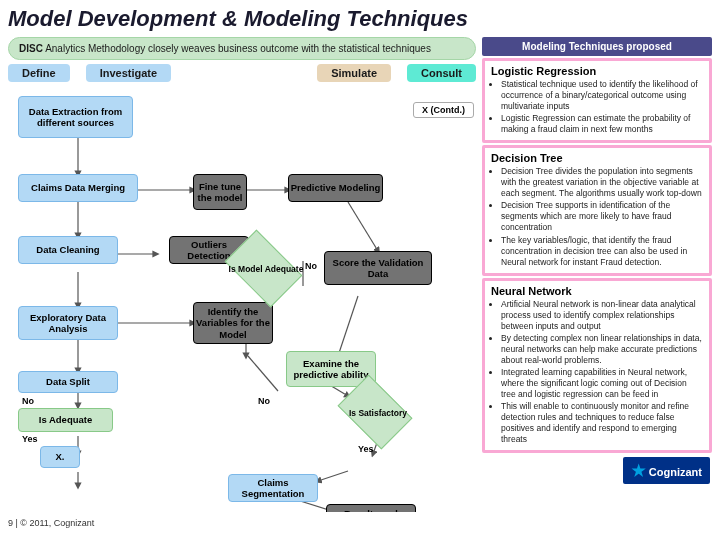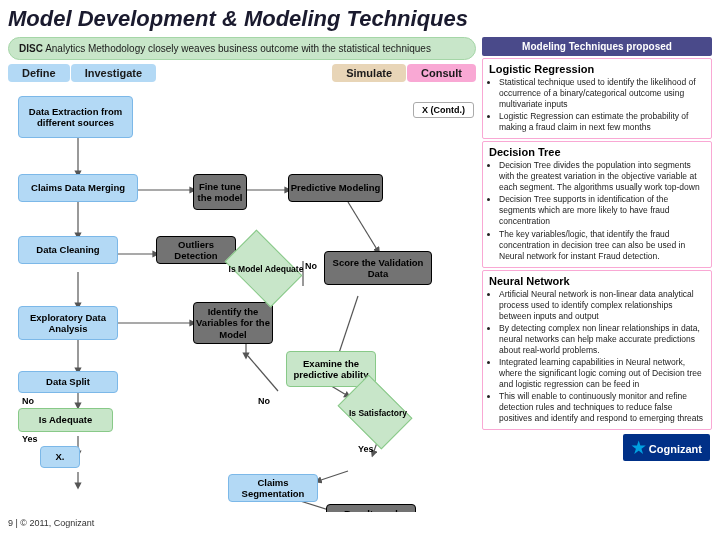--- a/index.html
+++ b/index.html
@@ -39,34 +39,34 @@
       border: 1px solid #a5d6a7;
       border-radius: 14px;
       padding: 4px 10px;
       font-size: 10px;
       color: #1a1a1a;
       line-height: 1.3;
     }
     .disc-banner strong { font-weight: bold; }
     .tab-row {
       display: flex;
-      gap: 1px;
+      gap: 16px;
       align-items: center;
     }
     .tab {
       padding: 3px 14px;
       border-radius: 4px;
       font-size: 11px;
       font-weight: bold;
       cursor: pointer;
     }
     .tab-define { background: #b3d9f5; color: #1a1a1a; }
     .tab-investigate { background: #b3d9f5; color: #1a1a1a; }
     .tab-simulate { background: #e8d5b7; color: #1a1a1a; }
-    .tab-consult { background: #f9a8d4; color: #1a1a1a; }
+    .tab-consult { background: #5eead4; color: #1a1a1a; }
 
     .flowchart-area {
       flex: 1;
       position: relative;
       overflow: hidden;
     }
 
     
     .fc-box {
       position: absolute;
@@ -103,21 +103,21 @@
     .right-header {
       background: #4a4a8a;
       color: #fff;
       padding: 4px 8px;
       font-size: 10px;
       font-weight: bold;
       text-align: center;
       border-radius: 2px;
     }
     .right-section {
-      border: 1px solid #f9a8d4;
+      border: 3px solid #f9a8d4;
       border-radius: 2px;
       padding: 4px 6px;
     }
     .right-section-title {
       font-weight: bold;
       font-size: 11px;
       margin-bottom: 2px;
     }
     .right-section-text {
       font-size: 8.5px;
@@ -234,21 +234,21 @@
         <div class="fc-box fc-blue" style="left:10px; top:10px; width:115px; height:42px;">Data Extraction from different sources</div>
 
         <div class="fc-box fc-blue" style="left:10px; top:88px; width:120px; height:28px;">Claims Data Merging</div>
 
         <div class="fc-box fc-orange" style="left:185px; top:88px; width:54px; height:36px;">Fine tune the model</div>
 
         <div class="fc-box fc-orange" style="left:280px; top:88px; width:95px; height:28px;">Predictive Modeling</div>
 
         <div class="fc-box fc-blue" style="left:10px; top:150px; width:100px; height:28px;">Data Cleaning</div>
 
-        <div class="fc-box fc-orange" style="left:148px; top:150px; width:80px; height:28px;">Outliers Detection</div>
+        <div class="fc-box fc-orange" style="left:161px; top:150px; width:80px; height:28px;">Outliers Detection</div>
 
         <div class="fc-box fc-blue" style="left:10px; top:220px; width:100px; height:34px;">Exploratory Data Analysis</div>
 
         <div class="fc-box fc-orange" style="left:185px; top:216px; width:80px; height:42px;">Identify the Variables for the Model</div>
 
         <div class="fc-box fc-orange" style="left:296px; top:165px; width:108px; height:34px;margin-left:20px;">Score the Validation Data</div>
 
         <div class="fc-box fc-green" style="left:278px; top:265px; width:90px; height:36px;">Examine the predictive ability</div>
 
         <div style="position:absolute; left:218px; top:155px; width:80px; height:55px;">

